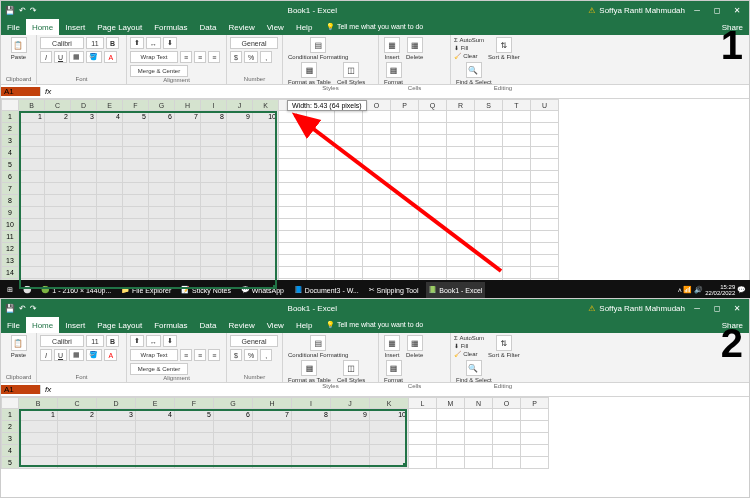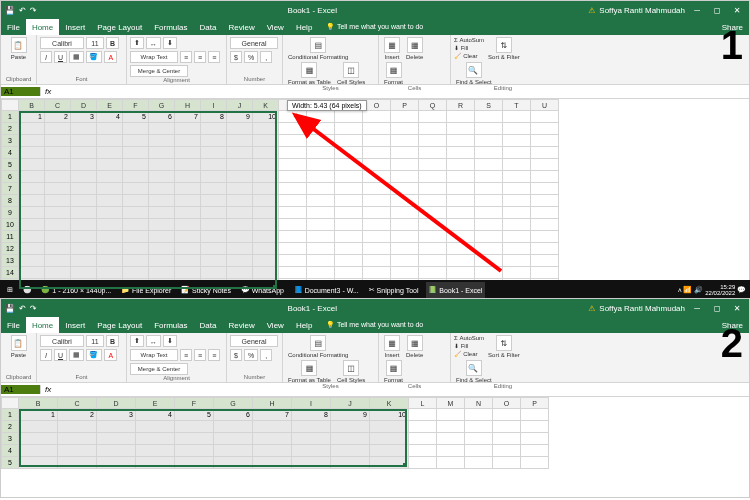--- a/index.html
+++ b/index.html
@@ -18,21 +18,21 @@
 .menubar .share{margin-left:auto;margin-right:6px}
 .ribbon{background:#f3f3f3;border-bottom:1px solid #d4d4d4;height:50px;display:flex;font-size:7px;color:#333}
 .rgroup{border-right:1px solid #d4d4d4;padding:2px 3px;display:flex;flex-direction:column;justify-content:space-between}
 .rgroup .ctrls{display:flex;gap:2px;align-items:flex-start;flex-wrap:wrap}
 .rgroup .lbl{text-align:center;color:#666;font-size:6px}
 .btn{background:#fff;border:1px solid #ccc;padding:1px 3px;font-size:7px;display:inline-flex;align-items:center;min-width:12px;height:12px;justify-content:center}
 .ico{width:14px;height:14px;display:inline-flex;align-items:center;justify-content:center;font-size:8px}
 .vbtn{display:flex;flex-direction:column;align-items:center;font-size:6px;gap:1px;padding:0 2px}
 .vbtn .ico{width:16px;height:16px;background:#fff;border:1px solid #ccc}
 .namebox-row{height:14px;display:flex;align-items:center;border-bottom:1px solid #d4d4d4;font-size:8px}
-.namebox{width:40px;border-right:1px solid #d4d4d4;padding:0 3px;background:#4d7c0f}
+.namebox{width:40px;border-right:1px solid #d4d4d4;padding:0 3px;background:#c2410c}
 .fxarea{display:flex;align-items:center;gap:4px;padding:0 4px}
 .grid{position:relative;overflow:hidden}
 .colheads{display:flex;height:12px;font-size:7px;color:#333}
 .colheads .corner{width:18px;border:1px solid #d4d4d4;background:#f3f3f3}
 .colheads .ch{border:1px solid #d4d4d4;border-left:none;text-align:center;background:#f3f3f3;line-height:11px}
 .colheads .ch.sel{background:#d5e3cf}
 .rows{display:flex}
 .rowheads{width:18px}
 .rowheads .rh{height:12px;border:1px solid #d4d4d4;border-top:none;background:#f3f3f3;font-size:7px;text-align:center;line-height:11px}
 .rowheads .rh.sel{background:#d5e3cf}

